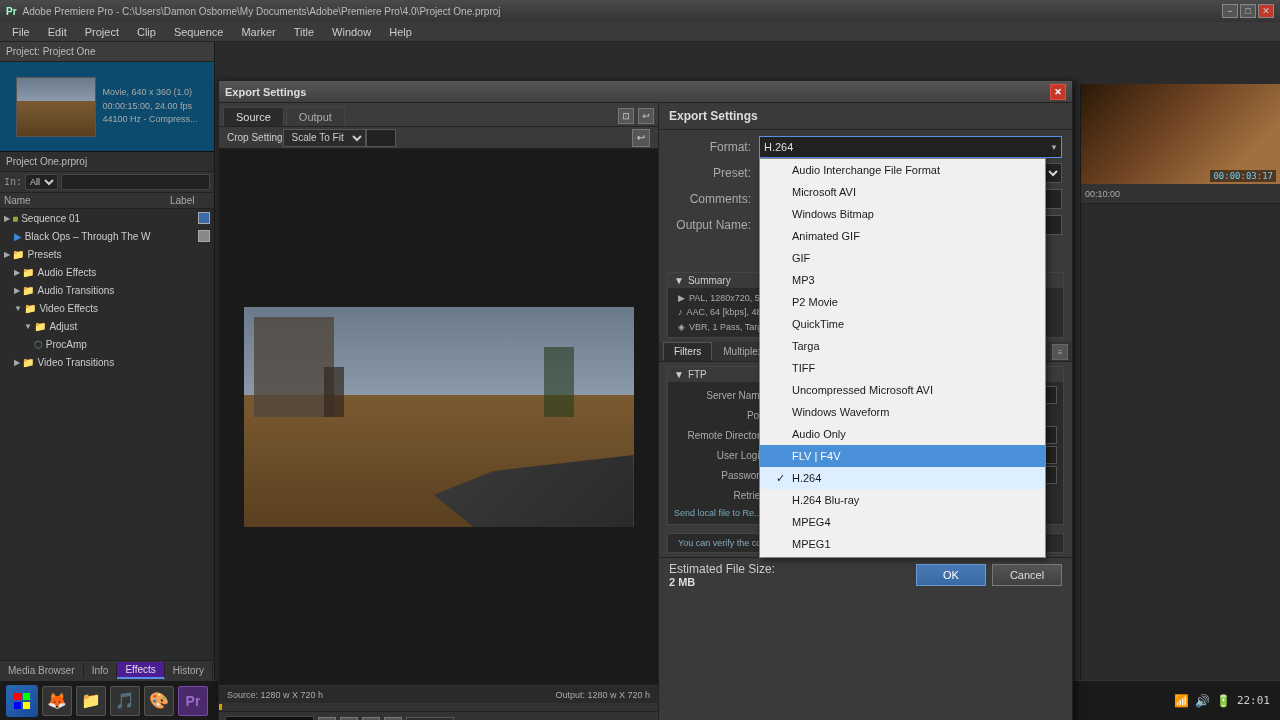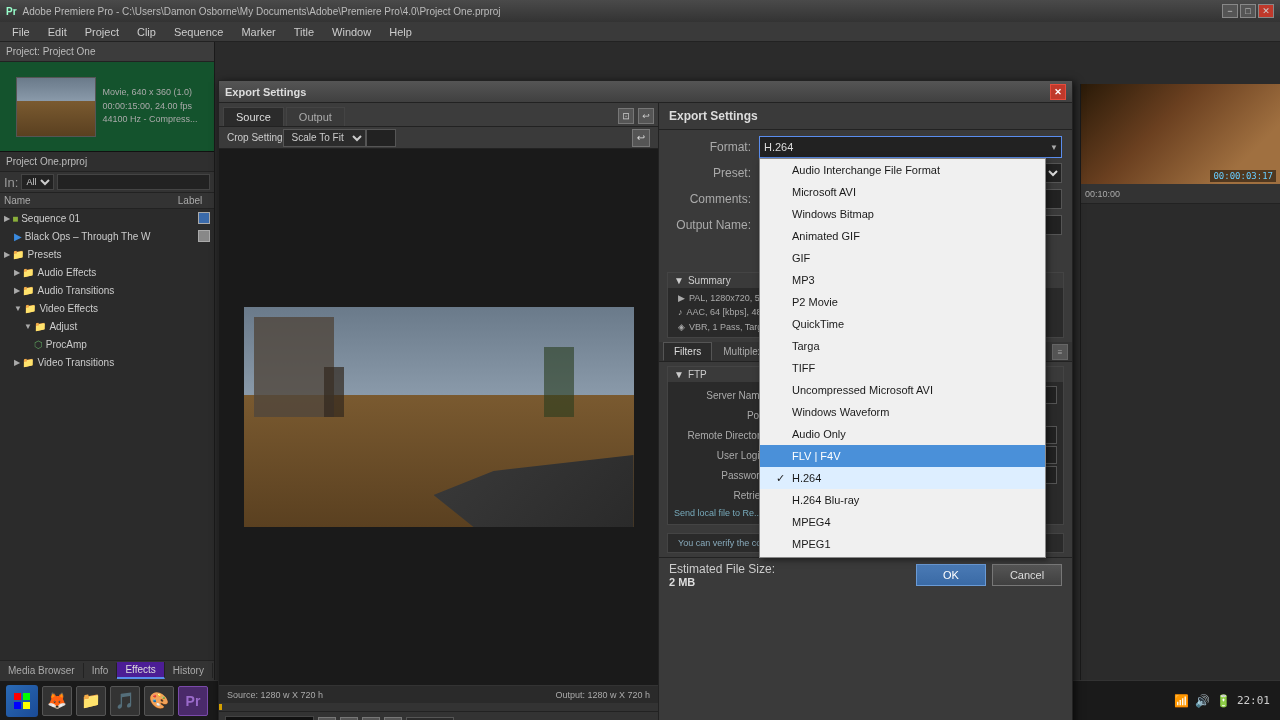--- a/index.html
+++ b/index.html
@@ -70,21 +70,21 @@
       align-items: center;
       padding: 0 6px;
       font-size: 10px;
       color: #bbb;
       border-bottom: 1px solid #222;
       gap: 4px;
     }
 
     .thumbnail-area {
       height: 90px;
-      background: #14532d;
+      background: #0c4a6e;
       display: flex;
       align-items: center;
       justify-content: center;
       position: relative;
       border-bottom: 1px solid #111;
     }
     .thumbnail-img {
       width: 80px;
       height: 60px;
       background: linear-gradient(135deg, #3a2a1a 0%, #6b4a2a 50%, #8b6a3a 100%);
@@ -118,43 +118,44 @@
     .filter-bar input {
       flex: 1;
       background: #222;
       border: 1px solid #444;
       color: #ccc;
       font-size: 10px;
       padding: 1px 3px;
       height: 16px;
     }
     .filter-label {
-      font-size: 13px;
+      font-size: 10px;
       color: #999;
+      font-family: Liberation Mono, monospace;
     }
     .filter-select {
       background: #222;
       border: 1px solid #444;
       color: #ccc;
       font-size: 9px;
       height: 16px;
     }
 
     
     .name-label-bar {
       display: flex;
       align-items: center;
       padding: 2px 4px;
       background: #333;
       border-bottom: 1px solid #222;
       font-size: 10px;
       color: #aaa;
     }
     .col-name { flex: 1; }
-    .col-label { width: 40px; text-align: center; }
+    .col-label { width: 40px; text-align: left; }
 
     
     .tree-list {
       flex: 1;
       overflow-y: auto;
       background: #2b2b2b;
     }
     .tree-item {
       display: flex;
       align-items: center;

